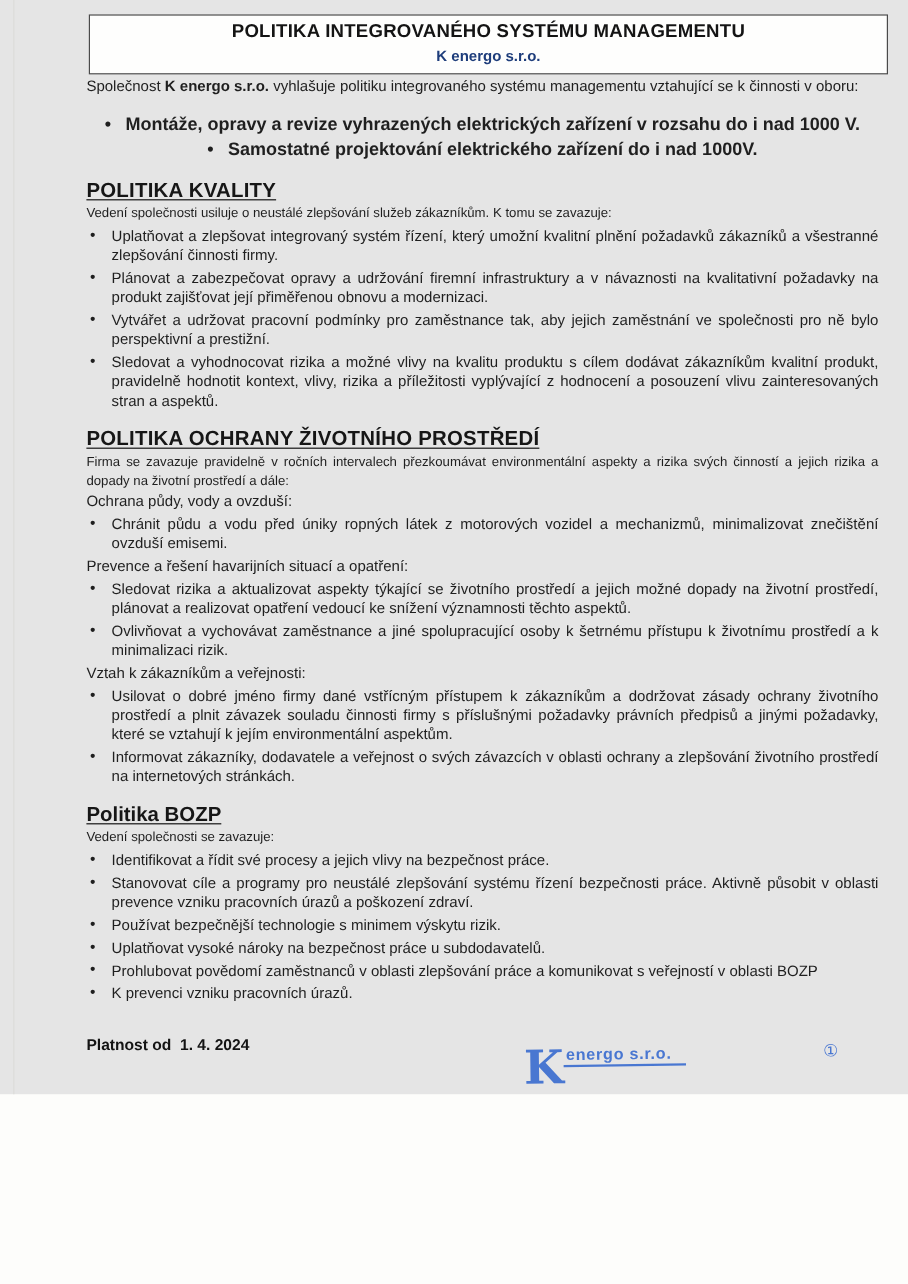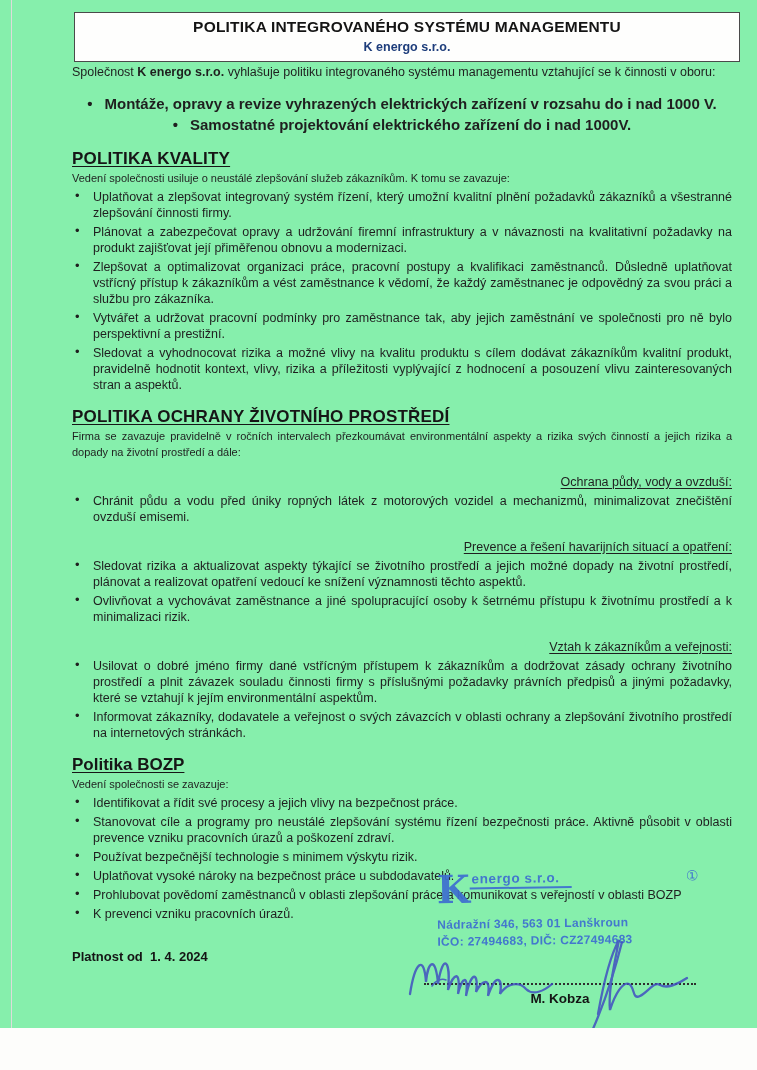--- a/index.html
+++ b/index.html
@@ -1,17 +1,17 @@
 <!DOCTYPE html>
 <html lang="cs"><head>
 <meta charset="utf-8">
 <style>
   html,body{margin:0;padding:0;background:#fdfdfb;}
   .page{
-    position:relative;width:757px;height:1028px;background:#86efac;
+    position:relative;width:757px;height:912px;background:#e5e5e5;
     overflow:hidden;font-family:"Liberation Sans",sans-serif;color:#1f1f1f;
   }
   .edge-left{position:absolute;left:11px;top:0;width:1px;height:1070px;background:#dcdcda;}
   .edge-bottom{position:absolute;left:6px;top:1049px;width:731px;height:2px;background:#a8a8a8;}
 
   .content{position:absolute;left:72px;top:12px;width:660px;}
 
   .header-box{border:1.6px solid #4a4a4a;text-align:center;padding:5px 4px 7px;margin-left:2px;margin-right:-8px;background:#fefefd;}
   .header-title{font-size:15.5px;font-weight:bold;letter-spacing:.2px;color:#141414;}
   .header-company{font-size:12.5px;font-weight:bold;color:#1e3d7b;margin-top:4px;}
@@ -20,21 +20,21 @@
   .intro b{font-weight:bold;}
 
   .scope-list{margin:9px 0 0;padding:0;list-style:none;text-align:center;font-weight:bold;font-size:15px;}
   .scope-list li{line-height:21px;}
   .scope-list li::before{content:"•";margin-right:12px;}
 
   .section{margin-top:15px;}
   .section-heading{font-size:17px;font-weight:bold;text-decoration:underline;text-underline-offset:2px;line-height:17px;color:#161616;}
   .section-heading.caps{letter-spacing:.2px;}
   .lead{font-size:11px;line-height:16px;margin-top:3px;text-align:justify;}
-  .subhead{font-size:12.5px;line-height:16px;text-decoration:underline;text-underline-offset:2px;margin-top:14px;text-align:right;}
+  .subhead{font-size:12.5px;line-height:16px;text-underline-offset:2px;margin-top:1px;}
 
   ul.bullets{list-style:none;margin:3px 0 0;padding:0 0 0 21px;}
   ul.bullets li{position:relative;font-size:12.5px;line-height:16px;text-align:justify;margin-bottom:3px;}
   ul.bullets li::before{content:"•";position:absolute;left:-18px;top:-1px;font-size:13px;}
 
   .validity{margin-top:27px;font-weight:bold;font-size:13px;white-space:pre-wrap;color:#141414;}
 
   .stamp{position:absolute;left:437px;top:871px;width:268px;color:#3e6fd0;opacity:.93;transform:rotate(-0.8deg);}
   .stamp-top{position:relative;height:38px;}
   .stamp-k{position:absolute;left:0;top:-2px;font-family:"DejaVu Serif",serif;font-weight:bold;font-size:38px;line-height:38px;transform:scaleY(1.02);}
@@ -67,21 +67,20 @@
       <li>Montáže, opravy a revize vyhrazených elektrických zařízení v rozsahu do i nad 1000 V.</li>
       <li>Samostatné projektování elektrického zařízení do i nad 1000V.</li>
     </ul>
 
     <div class="section">
       <div class="section-heading caps">POLITIKA KVALITY</div>
       <div class="lead">Vedení společnosti usiluje o neustálé zlepšování služeb zákazníkům. K tomu se zavazuje:</div>
       <ul class="bullets">
         <li>Uplatňovat a zlepšovat integrovaný systém řízení, který umožní kvalitní plnění požadavků zákazníků a všestranné zlepšování činnosti firmy.</li>
         <li>Plánovat a zabezpečovat opravy a udržování firemní infrastruktury a v návaznosti na kvalitativní požadavky na produkt zajišťovat její přiměřenou obnovu a modernizaci.</li>
-        <li>Zlepšovat a optimalizovat organizaci práce, pracovní postupy a kvalifikaci zaměstnanců. Důsledně uplatňovat vstřícný přístup k zákazníkům a vést zaměstnance k vědomí, že každý zaměstnanec je odpovědný za svou práci a službu pro zákazníka.</li>
         <li>Vytvářet a udržovat pracovní podmínky pro zaměstnance tak, aby jejich zaměstnání ve společnosti pro ně bylo perspektivní a prestižní.</li>
         <li>Sledovat a vyhodnocovat rizika a možné vlivy na kvalitu produktu s cílem dodávat zákazníkům kvalitní produkt, pravidelně hodnotit kontext, vlivy, rizika a příležitosti vyplývající z hodnocení a posouzení vlivu zainteresovaných stran a aspektů.</li>
       </ul>
     </div>
 
     <div class="section">
       <div class="section-heading caps">POLITIKA OCHRANY ŽIVOTNÍHO PROSTŘEDÍ</div>
       <div class="lead">Firma se zavazuje pravidelně v ročních intervalech přezkoumávat environmentální aspekty a rizika svých činností a jejich rizika a dopady na životní prostředí a dále:</div>
 
       <div class="subhead">Ochrana půdy, vody a ovzduší:</div>

